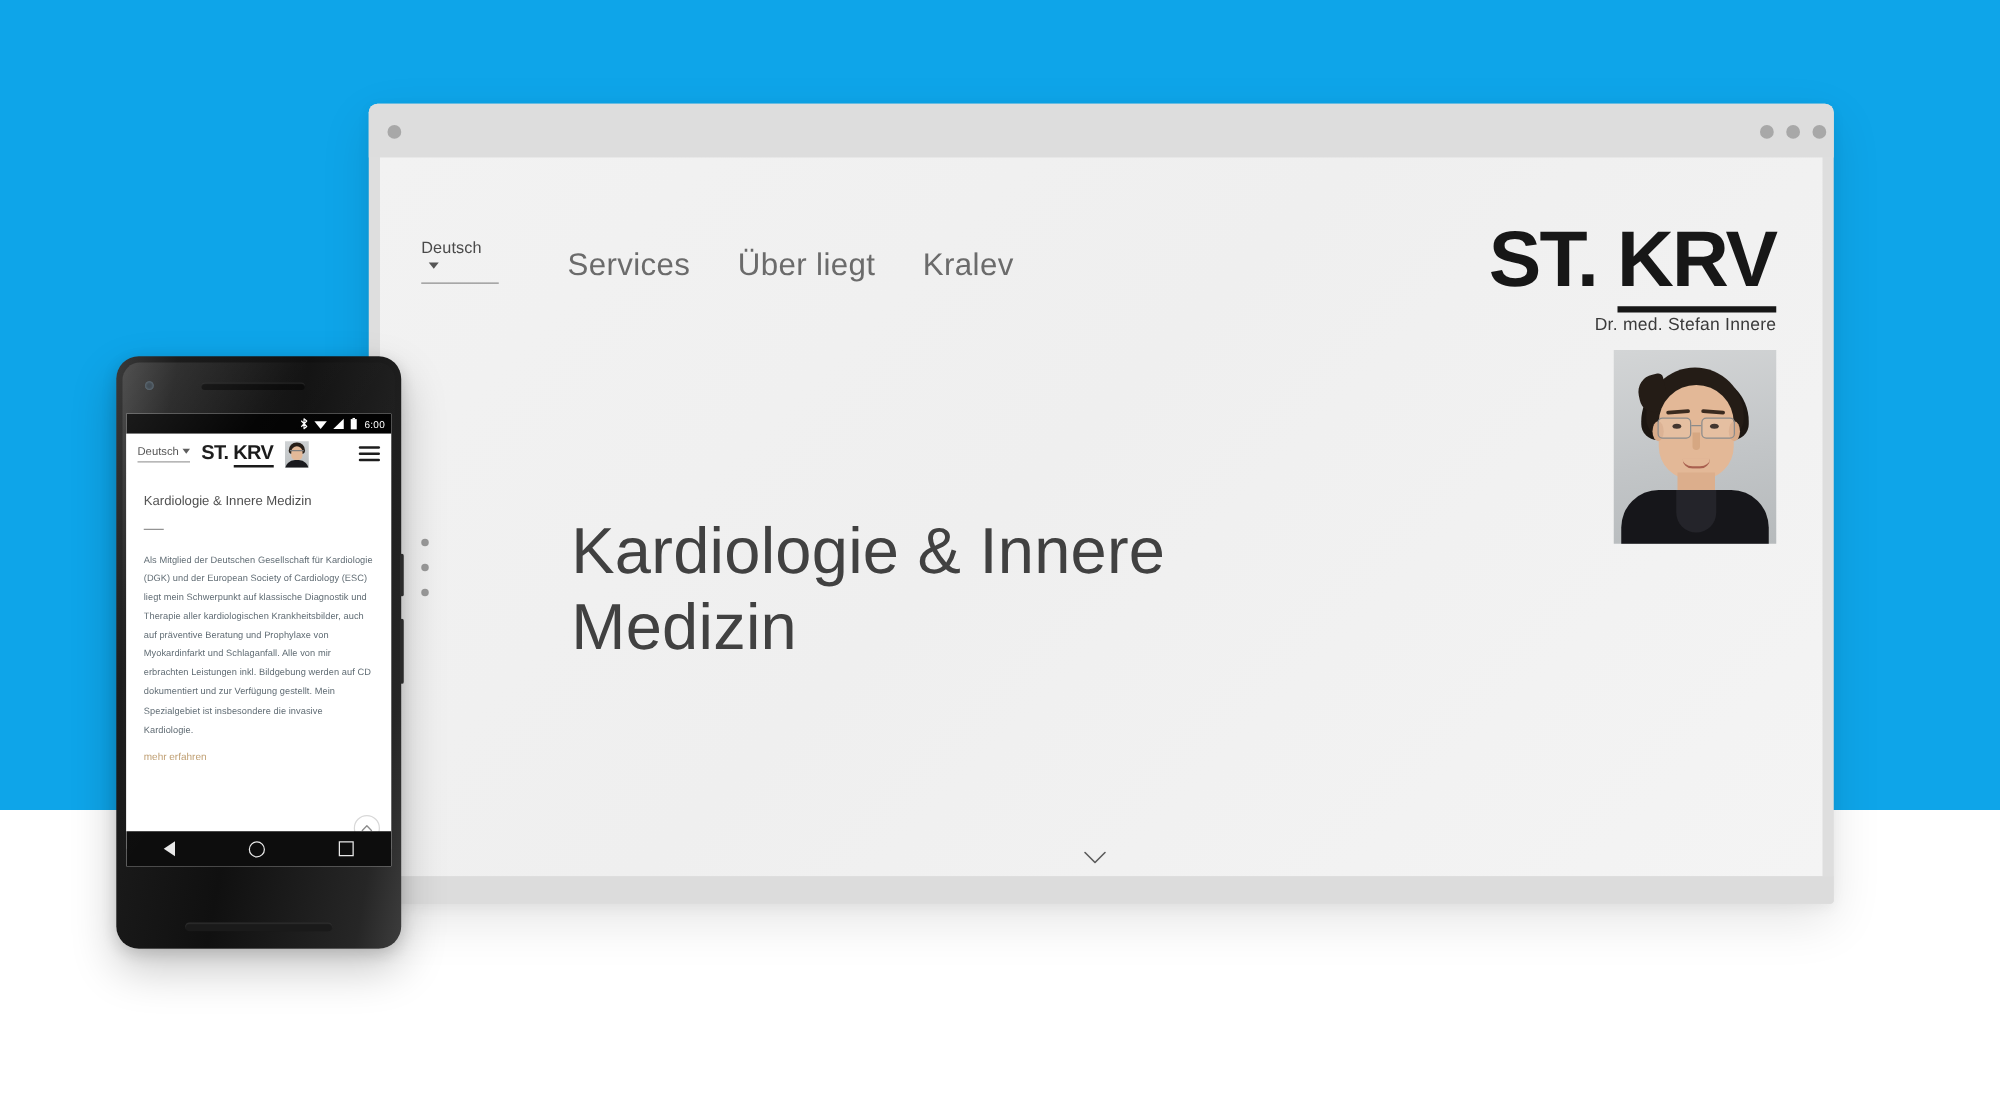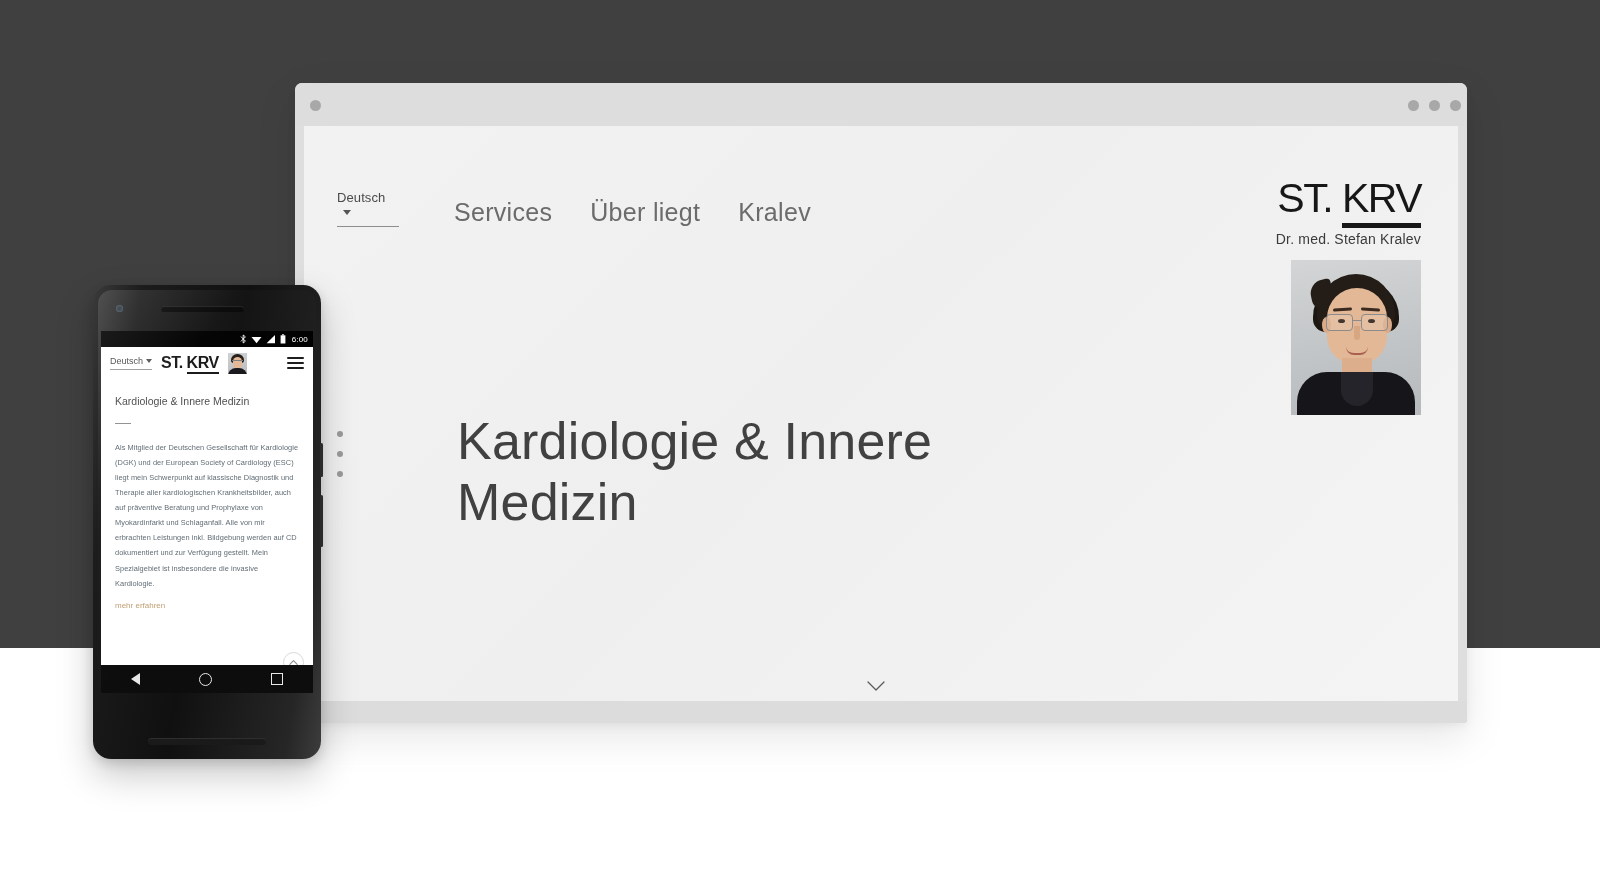--- a/index.html
+++ b/index.html
@@ -9,21 +9,21 @@
     width: 1600px;
     height: 880px;
     overflow: hidden;
     font-family: "Liberation Sans", sans-serif;
   }
 
   #stage {
     position: relative;
     width: 1600px;
     height: 648px;
-    background: #404040;
+    background: #0ea5e9;
   }
 
   
   .browser {
     position: absolute;
     left: 295px;
     top: 83px;
     width: 1172px;
     height: 640px;
     background: #dedede;
@@ -96,22 +96,22 @@
     letter-spacing: 0.3px;
   }
 
   .brand {
     position: absolute;
     right: 37px;
     top: 54px;
     text-align: right;
   }
   .brand-logo {
-    font-size: 41px;
-    font-weight: normal;
+    font-size: 63px;
+    font-weight: bold;
     color: #171717;
     letter-spacing: -1.5px;
     line-height: 0.92;
     white-space: nowrap;
   }
   .brand-logo .u {
     border-bottom: 5px solid #171717;
     padding-bottom: 2px;
   }
   .brand-sub {
@@ -419,21 +419,21 @@
         <a href="#">Services</a>
         <a href="#">Über liegt</a>
         <a href="#">Kralev</a>
       </nav>
 
       <div class="brand">
         <div class="brand-logo">
           <span>ST.</span>
           <span class="u">KRV</span>
         </div>
-        <div class="brand-sub">Dr. med. Stefan Kralev</div>
+        <div class="brand-sub">Dr. med. Stefan Innere</div>
         <div class="brand-photo">
           <span class="p-hair"></span>
           <span class="p-face"></span>
           <span class="p-ear-l"></span>
           <span class="p-ear-r"></span>
           <span class="p-brow-l"></span>
           <span class="p-brow-r"></span>
           <span class="p-eye-l"></span>
           <span class="p-eye-r"></span>
           <span class="p-glasses">

